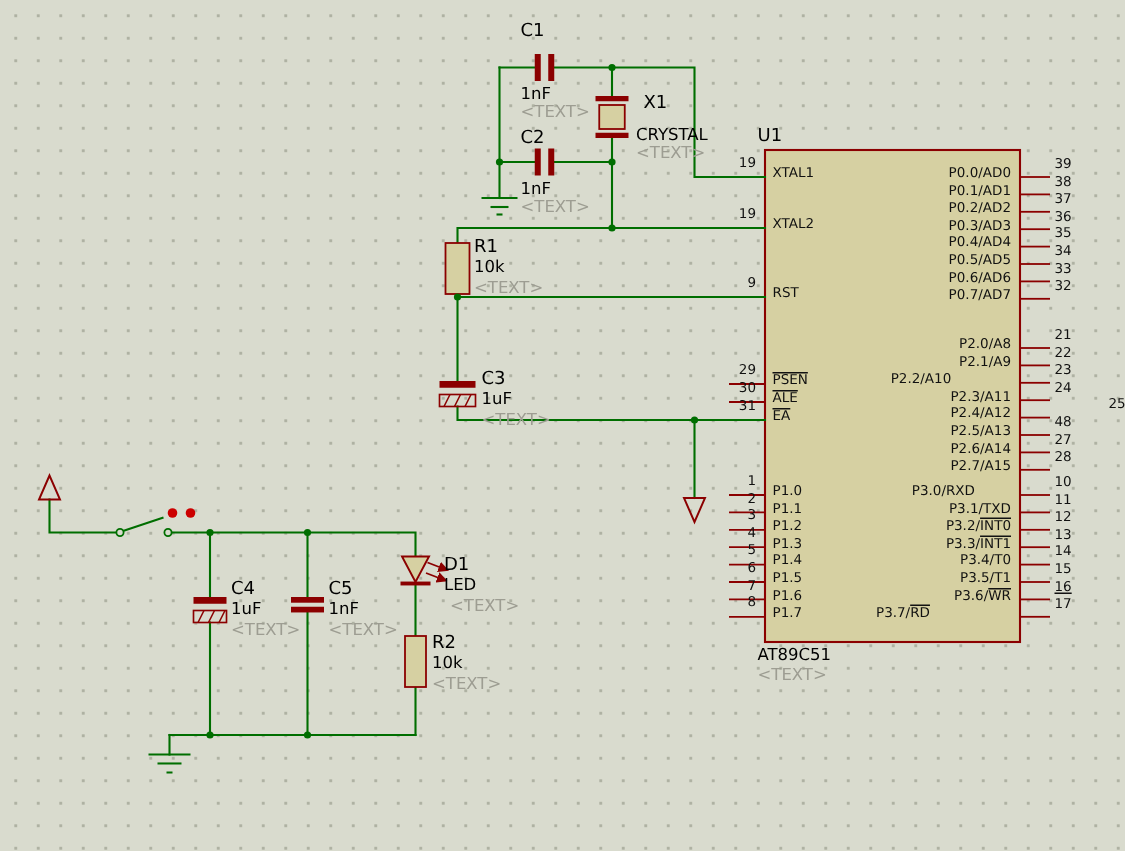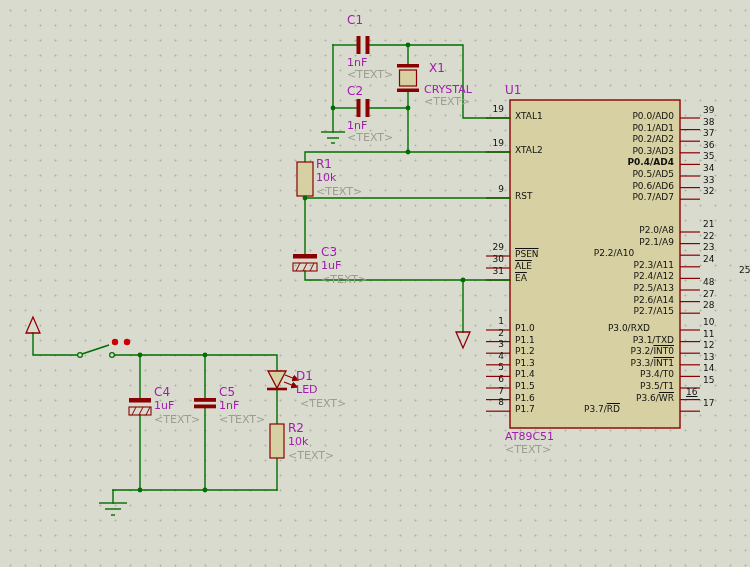--- a/index.html
+++ b/index.html
@@ -5,21 +5,21 @@
   html,body{margin:0;padding:0;}
   body{
     width:750px;height:567px;position:relative;overflow:hidden;
     background-color:#d9dbce;
     background-image:radial-gradient(circle,#aeb1a2 0.9px,transparent 1.1px);
     background-size:15px 15px;
     background-position:3px 3px;
     font-family:"DejaVu Sans",sans-serif;
   }
   #schematic-svg{position:absolute;left:0;top:0;}
-  .lbl{position:absolute;font-size:12px;color:#a21caf;white-space:nowrap;line-height:1.05;}
+  .lbl{position:absolute;font-size:12px;color:#000000;white-space:nowrap;line-height:1.05;}
   .val{font-size:11px;}
   .ph{font-size:11px;color:#9d9d92;}
   .pin-num{position:absolute;font-size:9px;color:#111;white-space:nowrap;line-height:1.1;}
   .pin-name{position:absolute;font-size:9px;color:#111;white-space:nowrap;line-height:1.1;}
   .ovl{text-decoration:overline;}
 </style>
 </head>
 <body>
 
 <svg id="schematic-svg" width="750" height="567" viewBox="0 0 750 567">
@@ -255,21 +255,21 @@
     <div class="pin-name" style="left: 515px; top: 405.2px;"><span>P1.7</span></div>
     <div class="pin-num" style="left: 703px; top: 106px; width: 20px; text-align: left;">39</div>
     <div class="pin-name" style="left: 554px; top: 112px; width: 120px; text-align: right;"><span>P0.0/AD0</span></div>
     <div class="pin-num" style="left: 703px; top: 117.6px; width: 20px; text-align: left;">38</div>
     <div class="pin-name" style="left: 554px; top: 123.6px; width: 120px; text-align: right;"><span>P0.1/AD1</span></div>
     <div class="pin-num" style="left: 703px; top: 129.2px; width: 20px; text-align: left;">37</div>
     <div class="pin-name" style="left: 554px; top: 135.2px; width: 120px; text-align: right;"><span>P0.2/AD2</span></div>
     <div class="pin-num" style="left: 703px; top: 140.8px; width: 20px; text-align: left;">36</div>
     <div class="pin-name" style="left: 554px; top: 146.8px; width: 120px; text-align: right;"><span>P0.3/AD3</span></div>
     <div class="pin-num" style="left: 703px; top: 152.4px; width: 20px; text-align: left;">35</div>
-    <div class="pin-name" style="left: 554px; top: 158.4px; width: 120px; text-align: right; font-weight: bold;"><span>P0.4/AD4</span></div>
+    <div class="pin-name" style="left: 554px; top: 158.4px; width: 120px; text-align: right;"><span>P0.4/AD4</span></div>
     <div class="pin-num" style="left: 703px; top: 164px; width: 20px; text-align: left;">34</div>
     <div class="pin-name" style="left: 554px; top: 170px; width: 120px; text-align: right;"><span>P0.5/AD5</span></div>
     <div class="pin-num" style="left: 703px; top: 175.6px; width: 20px; text-align: left;">33</div>
     <div class="pin-name" style="left: 554px; top: 181.6px; width: 120px; text-align: right;"><span>P0.6/AD6</span></div>
     <div class="pin-num" style="left: 703px; top: 187.2px; width: 20px; text-align: left;">32</div>
     <div class="pin-name" style="left: 554px; top: 193.2px; width: 120px; text-align: right;"><span>P0.7/AD7</span></div>
     <div class="pin-num" style="left: 703px; top: 220px; width: 20px; text-align: left;">21</div>
     <div class="pin-name" style="left: 554px; top: 226px; width: 120px; text-align: right;"><span>P2.0/A8</span></div>
     <div class="pin-num" style="left: 703px; top: 231.6px; width: 20px; text-align: left;">22</div>
     <div class="pin-name" style="left: 554px; top: 237.6px; width: 120px; text-align: right;"><span>P2.1/A9</span></div>
@@ -290,17 +290,17 @@
     <div class="pin-num" style="left: 703px; top: 329.6px; width: 20px; text-align: left;">11</div>
     <div class="pin-name" style="left: 554px; top: 335.6px; width: 120px; text-align: right;"><span>P3.1/TXD</span></div>
     <div class="pin-num" style="left: 703px; top: 341.2px; width: 20px; text-align: left;">12</div>
     <div class="pin-name" style="left: 554px; top: 347.2px; width: 120px; text-align: right;"><span>P3.2/</span><span class="ovl">INT0</span></div>
     <div class="pin-num" style="left: 703px; top: 352.8px; width: 20px; text-align: left;">13</div>
     <div class="pin-name" style="left: 554px; top: 358.8px; width: 120px; text-align: right;"><span>P3.3/</span><span class="ovl">INT1</span></div>
     <div class="pin-num" style="left: 703px; top: 364.4px; width: 20px; text-align: left;">14</div>
     <div class="pin-name" style="left: 554px; top: 370.4px; width: 120px; text-align: right;"><span>P3.4/T0</span></div>
     <div class="pin-num" style="left: 703px; top: 376px; width: 20px; text-align: left;">15</div>
     <div class="pin-name" style="left: 554px; top: 382px; width: 120px; text-align: right;"><span>P3.5/T1</span></div>
-    <div class="pin-num" style="left: 686px; top: 387.6px; width: 20px; text-align: left; text-decoration: underline;">16</div>
+    <div class="pin-num" style="left: 703px; top: 387.6px; width: 20px; text-align: left; text-decoration: underline;">16</div>
     <div class="pin-name" style="left: 554px; top: 393.6px; width: 120px; text-align: right;"><span>P3.6/</span><span class="ovl">WR</span></div>
     <div class="pin-num" style="left: 703px; top: 399.2px; width: 20px; text-align: left;">17</div>
     <div class="pin-name" style="left: 584px; top: 405.2px; width: 120px; text-align: left;"><span>P3.7/</span><span class="ovl">RD</span></div>
   </div>
 
 </body></html>

